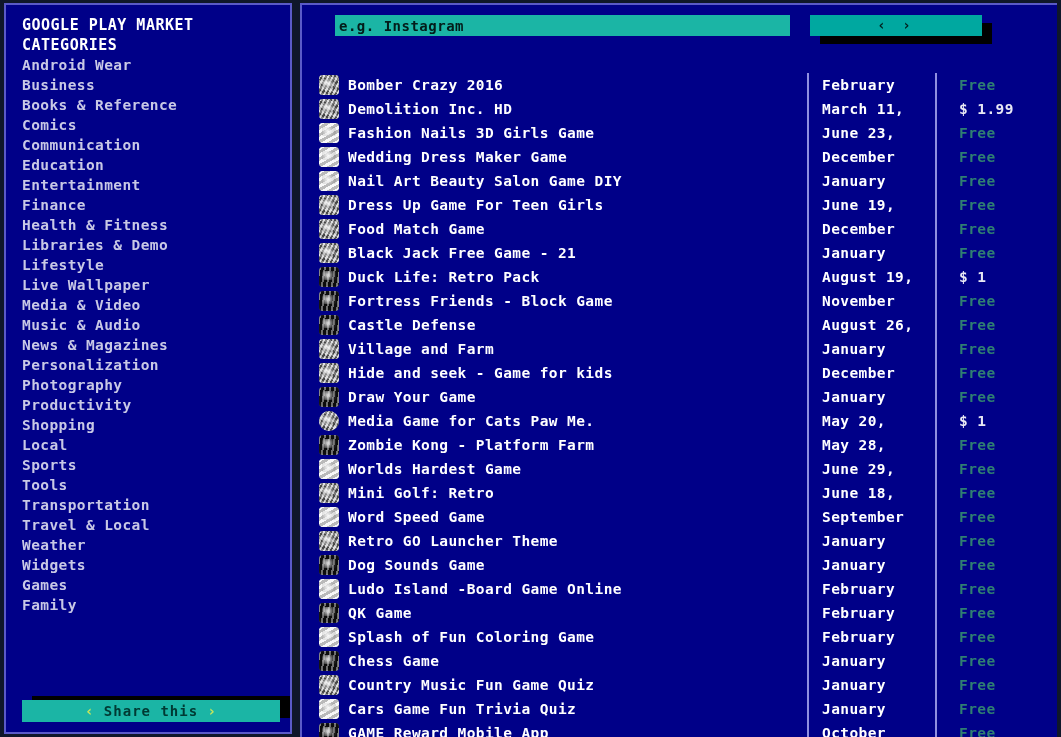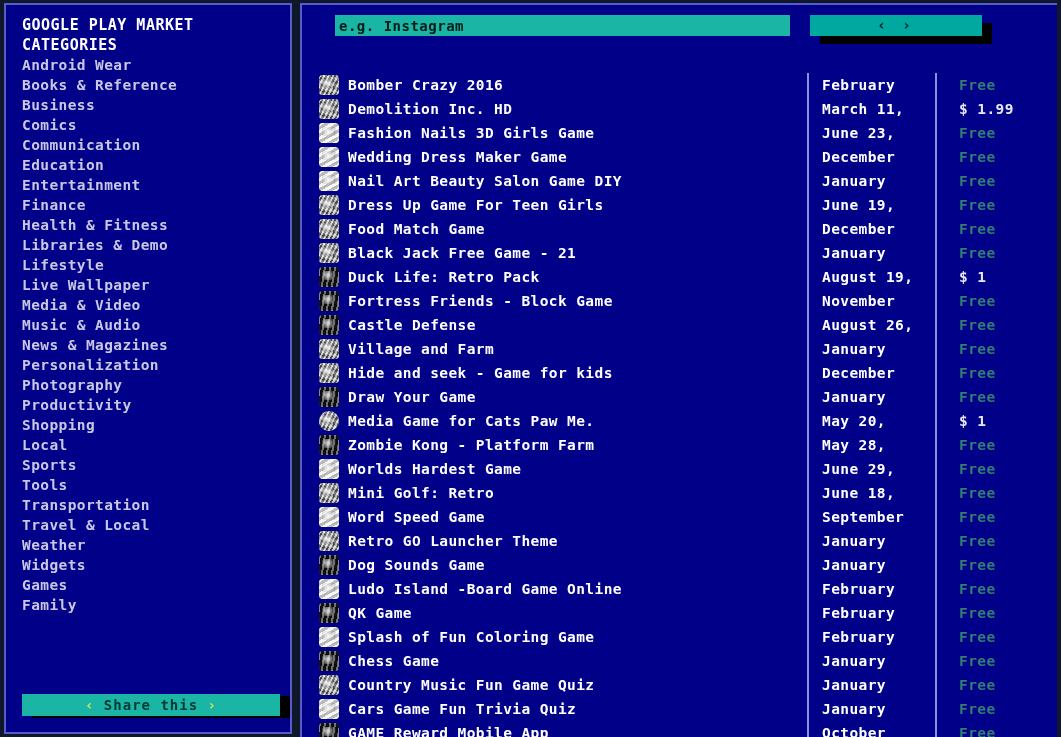--- a/index.html
+++ b/index.html
@@ -70,21 +70,21 @@
     position: absolute;
     left: 10px;
     top: 8px;
     width: 258px;
     height: 22px;
     background: #000000;
   }
   .share-btn {
     position: absolute;
     left: 0;
-    top: 6px;
+    top: 12px;
     width: 258px;
     height: 22px;
     background: #1bb5a5;
     color: #003a33;
     font-size: 14px;
     line-height: 22px;
     text-align: center;
     letter-spacing: 1px;
     cursor: pointer;
     border: none;
@@ -269,22 +269,22 @@
 <body>
 
 <div class="app">
 
   <div class="sidebar">
     <div class="sidebar-inner">
       <div class="sb-title">GOOGLE PLAY MARKET</div>
       <div class="sb-title">CATEGORIES</div>
       <div class="cat-list" id="cat-list">
           <div class="cat-item">Android Wear</div>
+          <div class="cat-item">Business</div>
           <div class="cat-item">Books &amp; Reference</div>
-          <div class="cat-item">Business</div>
           <div class="cat-item">Comics</div>
           <div class="cat-item">Communication</div>
           <div class="cat-item">Education</div>
           <div class="cat-item">Entertainment</div>
           <div class="cat-item">Finance</div>
           <div class="cat-item">Health &amp; Fitness</div>
           <div class="cat-item">Libraries &amp; Demo</div>
           <div class="cat-item">Lifestyle</div>
           <div class="cat-item">Live Wallpaper</div>
           <div class="cat-item">Media &amp; Video</div>

